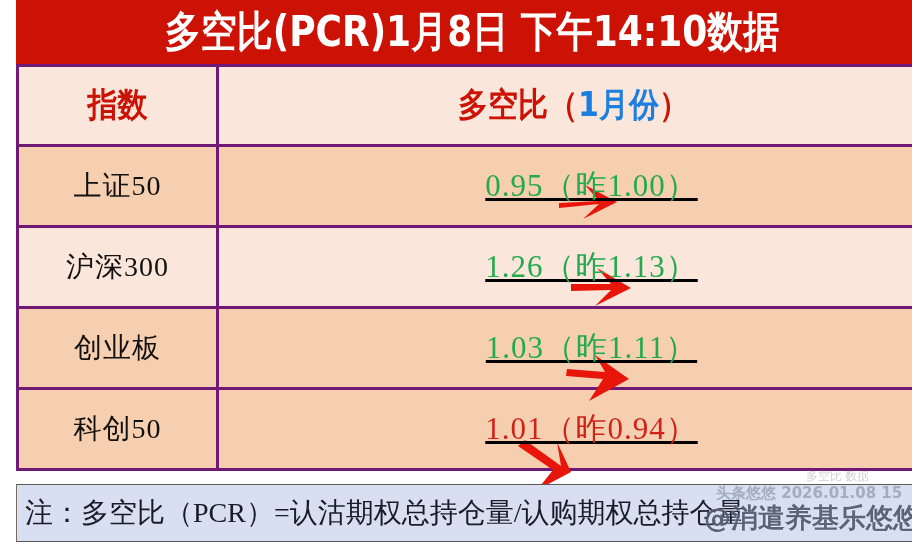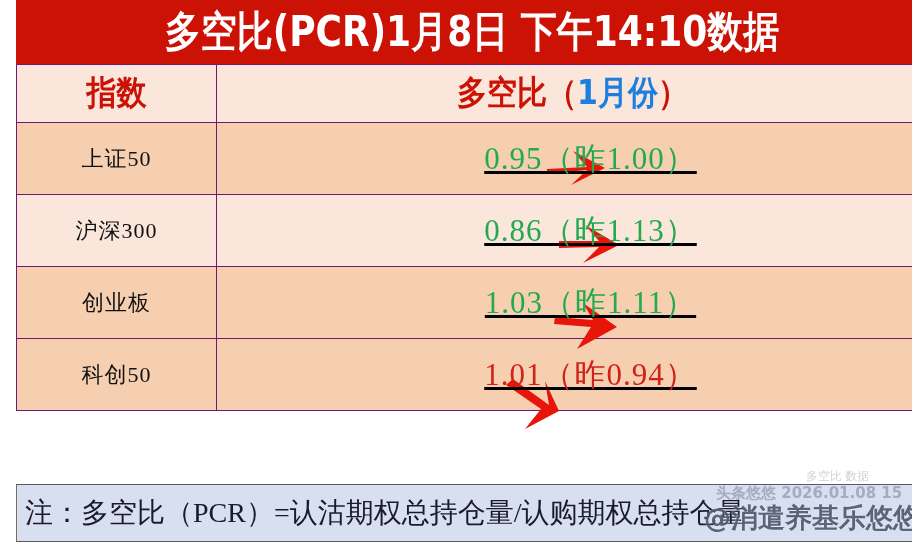--- a/index.html
+++ b/index.html
@@ -50,22 +50,22 @@
   
   .tbl {
     position: absolute;
     left: 0;
     top: 64px;
     width: 912px;
     border-collapse: collapse;
     table-layout: fixed;
   }
   .tbl td {
-    border: 1px solid #701a75;
-    padding: 8px;
+    border: 3px solid #701a75;
+    padding: 18px;
     text-align: center;
     vertical-align: middle;
     box-sizing: border-box;
   }
   .col-idx { width: 200px; }
   .col-val { width: 712px; }
 
   .row-head td { height: 56px; background: #FAE6DA; }
   .row-dark  td { height: 72px; background: #F6CFB0; }
   .row-light td { height: 72px; background: #FAE6DA; }
@@ -84,21 +84,21 @@
     font-size: 30px;
     color: #CC1105;
     transform: scaleY(1.12);
     display: inline-block;
     white-space: nowrap;
   }
   .head-val .month { color: #1C7FE0; }
 
   .idx-name {
     font-family: "Liberation Serif", "DejaVu Serif", serif;
-    font-size: 22px;
+    font-size: 28px;
     color: #111111;
     letter-spacing: 1px;
   }
 
   
   .val-cell {
     position: relative;
     height: 100%;
     width: 100%;
     display: flex;
@@ -228,21 +228,21 @@
         <td class="col-idx">
           <span class="idx-name">沪深300</span>
         </td>
         <td class="col-val">
           <div class="val-cell">
             <span class="arrow arrow-r2">
               <svg width="72" height="48" viewBox="0 0 72 48">
                 <path d="M2 22 L42 22 L28 6 L62 26 L26 44 L42 28 L2 29 Z" fill="#E8150B"></path>
               </svg>
             </span>
-            <span class="val-text val-down">0.86（昨1.13）</span>
+            <span class="val-text val-down">1.26（昨1.13）</span>
           </div>
         </td>
       </tr>
 
       <tr class="row-dark">
         <td class="col-idx">
           <span class="idx-name">创业板</span>
         </td>
         <td class="col-val">
           <div class="val-cell">

